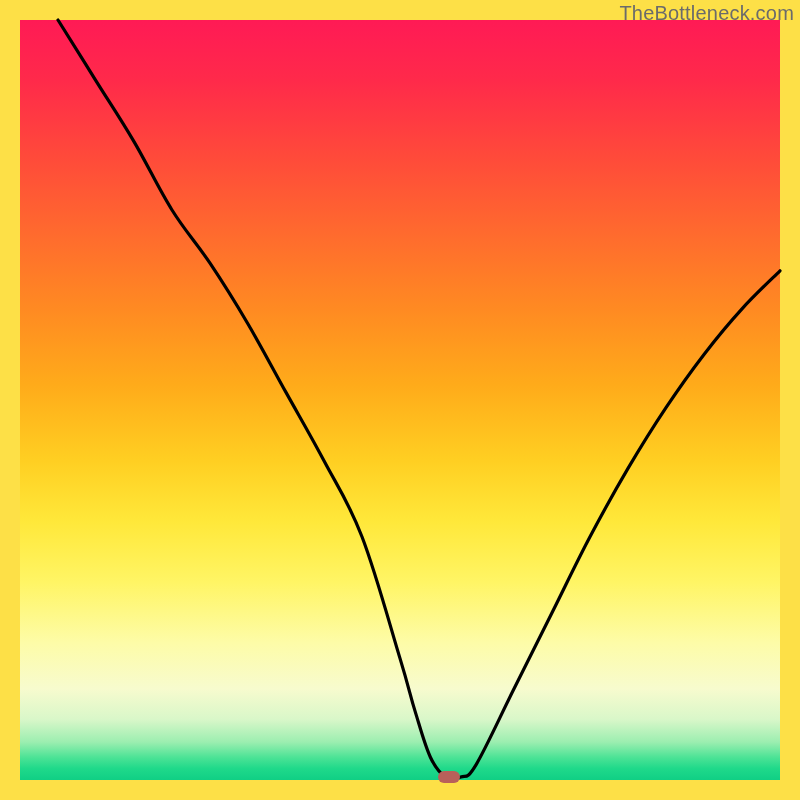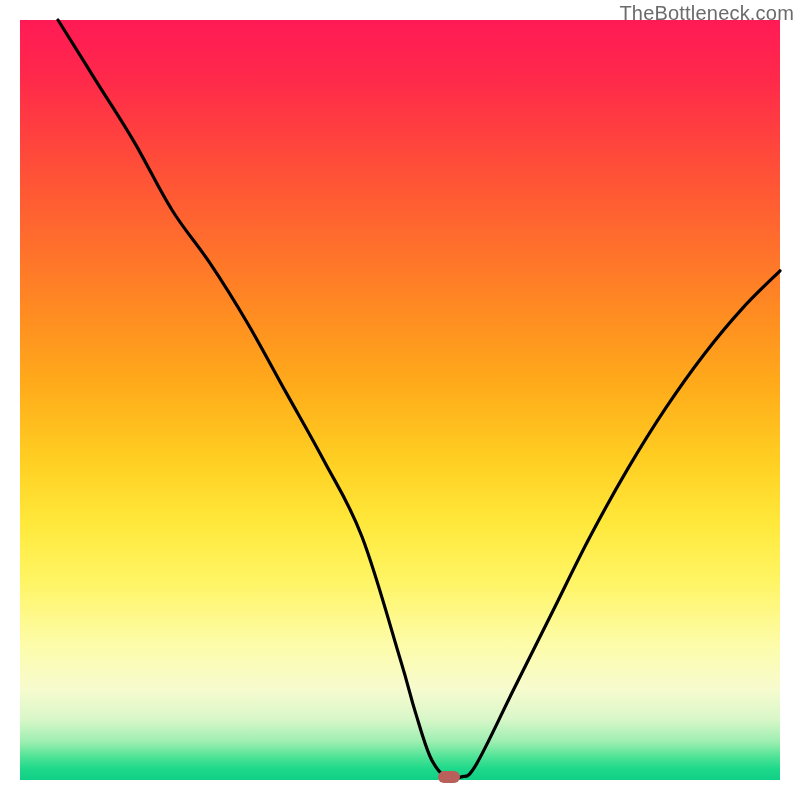--- a/index.html
+++ b/index.html
@@ -9,21 +9,21 @@
     height: 800px;
     background: #000;
     overflow: hidden;
   }
   .frame {
     position: absolute;
     left: 0;
     top: 0;
     width: 800px;
     height: 800px;
-    background: #ffffff;
+    background: #fde047;
   }
   .plot-area {
     position: absolute;
     left: 20px;
     top: 20px;
     width: 760px;
     height: 760px;
     
     background: linear-gradient(to bottom,
       #ff1a55 0%,

